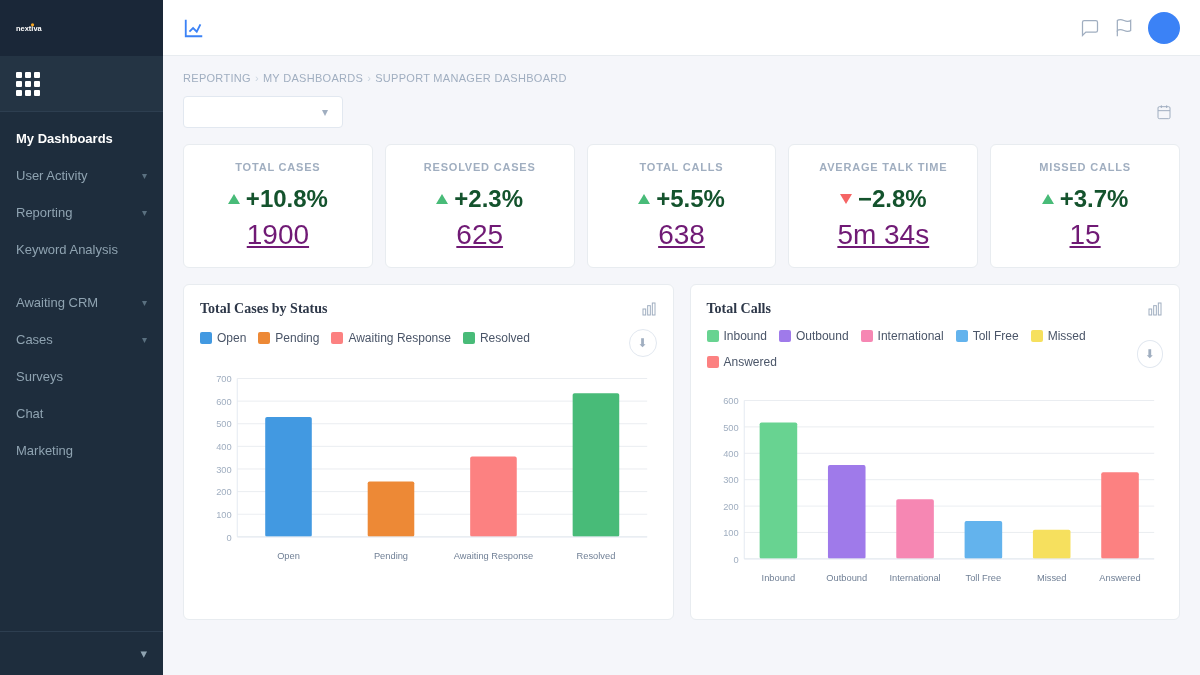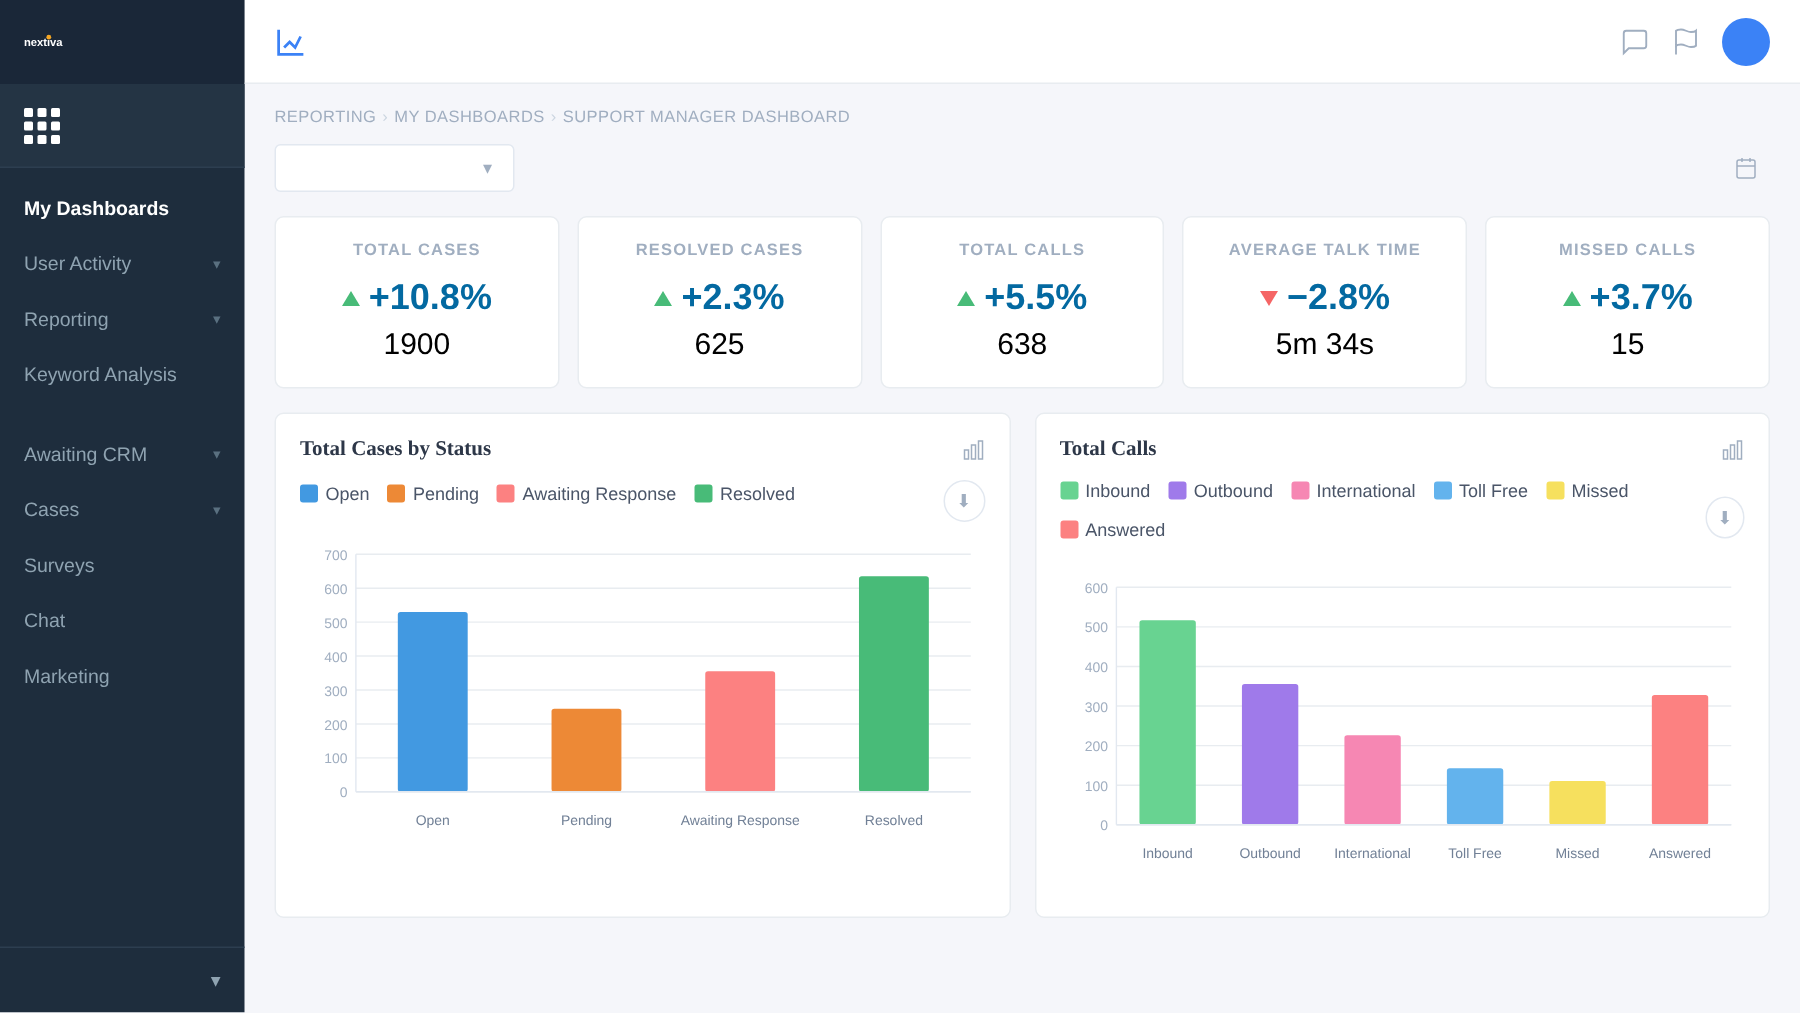--- a/index.html
+++ b/index.html
@@ -41,22 +41,22 @@
     .dropdown .arrow { color: #a0aec0; font-size: 12px; }
     .date-range { display: flex; align-items: center; gap: 8px; font-size: 14px; color: #2d3748; }
 
     
     .stat-cards { display: grid; grid-template-columns: repeat(5, 1fr); gap: 12px; margin-bottom: 16px; }
     .stat-card { background: white; border: 1px solid #e8ecf0; border-radius: 6px; padding: 16px; display: flex; flex-direction: column; align-items: center; }
     .stat-label { font-size: 11px; font-weight: 700; color: #a0aec0; letter-spacing: 0.8px; text-transform: uppercase; text-align: center; margin-bottom: 12px; }
     .stat-change { display: flex; align-items: center; gap: 6px; margin-bottom: 6px; }
     .arrow-up { color: #48bb78; font-size: 0; width: 0; height: 0; border-left: 6px solid transparent; border-right: 6px solid transparent; border-bottom: 10px solid #48bb78; display: inline-block; }
     .arrow-down { color: #f56565; font-size: 0; width: 0; height: 0; border-left: 6px solid transparent; border-right: 6px solid transparent; border-top: 10px solid #f56565; display: inline-block; }
-    .stat-percent { font-size: 24px; font-weight: 700; color: #0369a1; }
-    .stat-value { font-size: 20px; color: #000000; font-weight: 400; }
+    .stat-percent { font-size: 24px; font-weight: 700; color: #14532d; }
+    .stat-value { font-size: 28px; color: #701a75; font-weight: 400; text-decoration: underline; }
 
     
     .charts-row { display: grid; grid-template-columns: 1fr 1fr; gap: 16px; }
     .chart-card { background: white; border: 1px solid #e8ecf0; border-radius: 6px; padding: 16px; }
     .chart-header { display: flex; align-items: center; justify-content: space-between; margin-bottom: 12px; font-family: Liberation Serif, serif; }
     .chart-title { font-size: 14px; font-weight: 600; color: #2d3748; }
     .legend { display: flex; flex-wrap: wrap; gap: 12px; margin-bottom: 10px; align-items: center; }
     .legend-item { display: flex; align-items: center; gap: 5px; font-size: 12px; color: #4a5568; }
     .legend-dot { width: 12px; height: 12px; border-radius: 2px; display: inline-block; }
     .download-btn { width: 28px; height: 28px; border: 1px solid #e2e8f0; border-radius: 50%; display: flex; align-items: center; justify-content: center; cursor: pointer; color: #a0aec0; font-size: 12px; }

